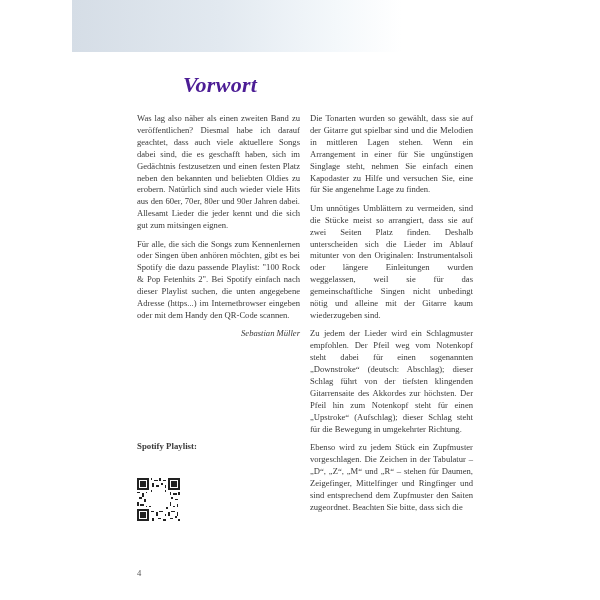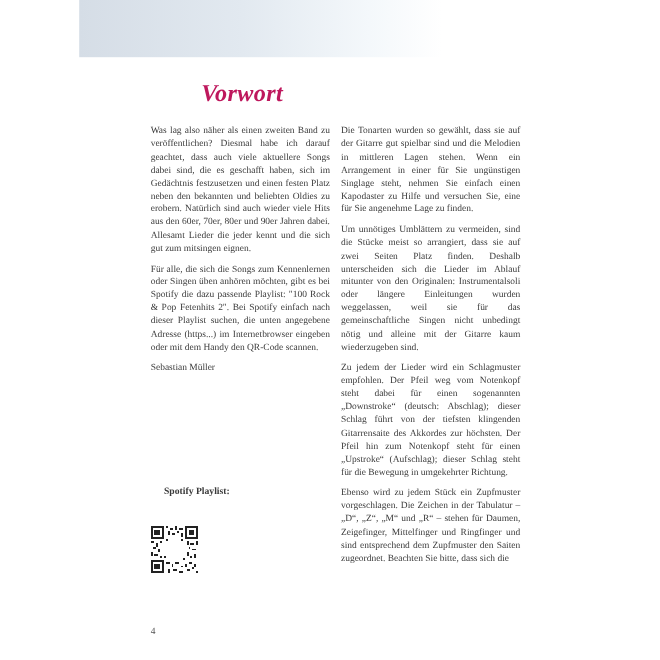--- a/index.html
+++ b/index.html
@@ -9,33 +9,33 @@
     font-family:"Liberation Serif", "DejaVu Serif", serif;
     color:#3a3a3a;
   }
   .header-band {
     position:absolute; left:72px; top:0; width:330px; height:52px;
     background:linear-gradient(90deg, #d5dde6 0%, #e2e9f0 45%, #f4f8fb 80%, rgba(255,255,255,0) 100%);
   }
   .title {
     position:absolute; left:183px; top:72px;
     font-family:"Liberation Serif", "DejaVu Serif", serif;
-    font-style:italic; font-weight:bold; font-size:22px; color:#be185d;
+    font-style:italic; font-weight:bold; font-size:22px; color:#4c1d95;
     letter-spacing:0.3px;
   }
   .col {
     position:absolute; width:163px;
     font-size:8.6px; line-height:11.9px; text-align:justify;
     hyphens:manual;
   }
   .col-left { left:137px; top:113px; }
   .col-right { left:310px; top:113px; }
   .col p { margin:0 0 6.5px 0; }
-  .heading { font-weight:bold; margin:0 0 8px 12px; font-size:8.8px; }
-  .signature { text-align:left; margin-top:2px; }
+  .heading { font-weight:bold; margin:0 0 8px 0; font-size:8.8px; }
+  .signature { text-align:right; margin-top:2px;font-style:italic; }
   .spotify { position:absolute; left:137px; top:440px; width:163px; font-size:8.6px; line-height:12px; }
   .spotify .heading { margin-bottom:6px; }
   .qr {
     position:absolute; left:137px; top:478px; width:43px; height:43px;
   }
   .page-number {
     position:absolute; left:137px; top:568px; font-size:8.6px; color:#555;
   }
 </style>
 </head>

